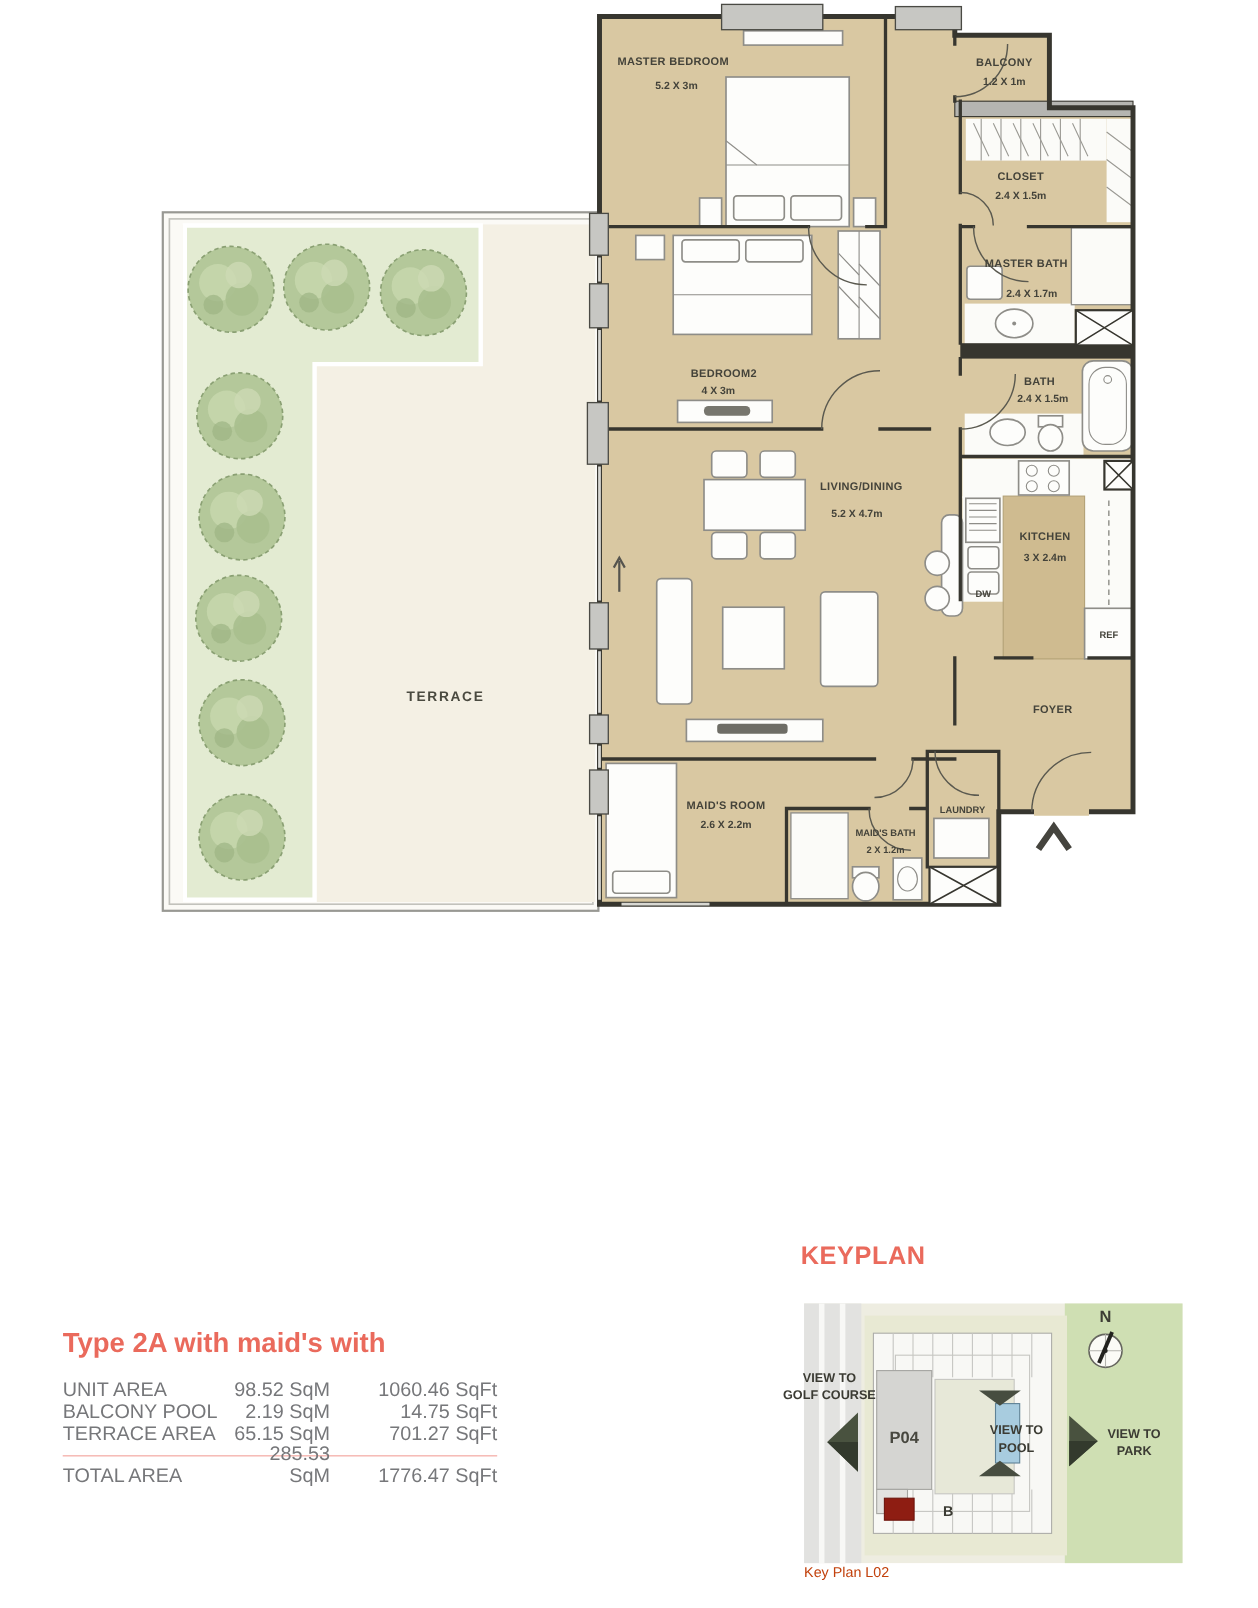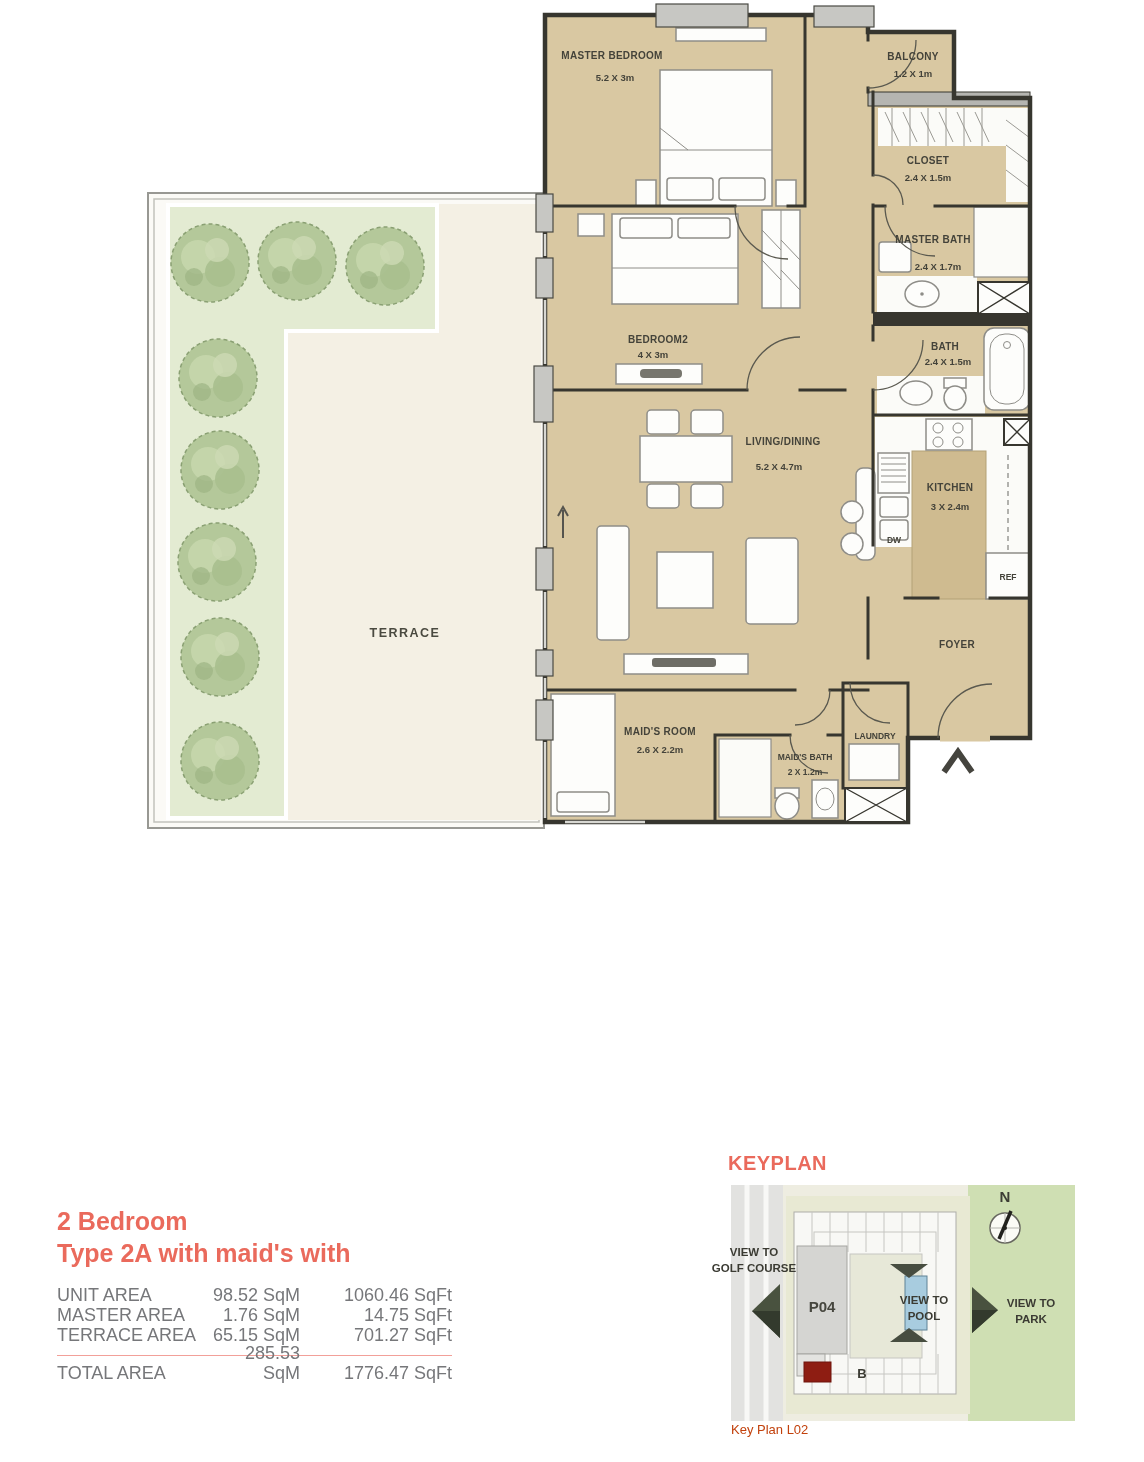--- a/index.html
+++ b/index.html
@@ -36,21 +36,21 @@
   
   .details{position:absolute;left:57px;top:1205px;width:395px;}
   .dtitle{color:#ea6a5c;font-size:25px;font-weight:bold;line-height:32px;}
   .area-table{margin-top:16px;color:#76777a;font-size:18px;}
   .arow{display:flex;height:20px;line-height:20px;align-items:flex-end;}
   .arow .lbl{width:150px;text-align:left;}
   .arow .sqm{width:93px;text-align:right;margin-top:20px;}
   .arow .sqft{flex:1;text-align:right;padding-left:35px;}
   .divider{border-top:1.5px solid #f2a099;margin:10px 0 7px 0;height:0;}
 
-  .keyplan-title{position:absolute;left:728px;top:1152px;color:#ea6a5c;font-size:20px;font-weight:bold;letter-spacing:.5px;}
+  .keyplan-title{position:absolute;left:728px;top:1128px;color:#ea6a5c;font-size:23px;font-weight:bold;letter-spacing:.5px;}
   .keyplan-caption{position:absolute;left:731px;top:1422px;color:#c2410c;font-size:13px;}
 </style>
 </head>
 <body>
 
 <div class="page">
 
   <svg class="floorplan-svg" width="1144" height="880" viewBox="0 0 1144 880">
     <defs>
       <g id="bush">
@@ -278,31 +278,30 @@
       <text x="957" y="648" class="rlabel">FOYER</text>
       <text x="660" y="735" class="rlabel">MAID'S ROOM</text>
       <text x="660" y="753" class="rdim">2.6 X 2.2m</text>
       <text x="805" y="760" class="rsmall">MAID'S BATH</text>
       <text x="805" y="775" class="rsmall">2 X 1.2m</text>
       <text x="875" y="739" class="rsmall">LAUNDRY</text>
     </g>
   </svg>
 
   <div class="details">
-    <div class="dtitle">2 Bedroom</div>
     <div class="dtitle">Type 2A with maid's with</div>
     <div class="area-table">
       <div class="arow">
         <span class="lbl">UNIT AREA</span>
         <span class="sqm">98.52 SqM</span>
         <span class="sqft">1060.46 SqFt</span>
       </div>
       <div class="arow">
-        <span class="lbl">MASTER AREA</span>
-        <span class="sqm">1.76 SqM</span>
+        <span class="lbl">BALCONY POOL</span>
+        <span class="sqm">2.19 SqM</span>
         <span class="sqft">14.75 SqFt</span>
       </div>
       <div class="arow">
         <span class="lbl">TERRACE AREA</span>
         <span class="sqm">65.15 SqM</span>
         <span class="sqft">701.27 SqFt</span>
       </div>
       <div class="divider"></div>
       <div class="arow">
         <span class="lbl">TOTAL AREA</span>

